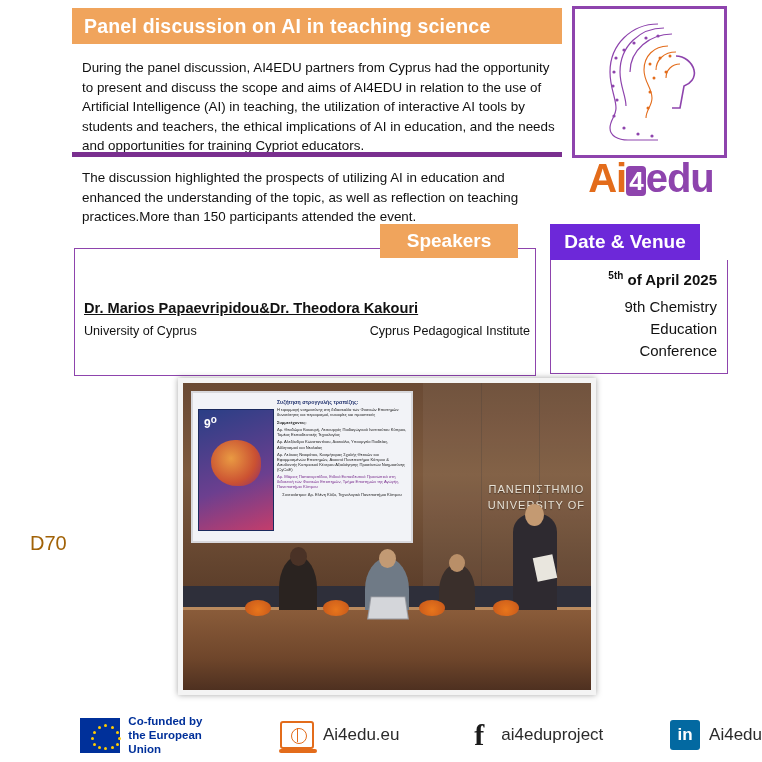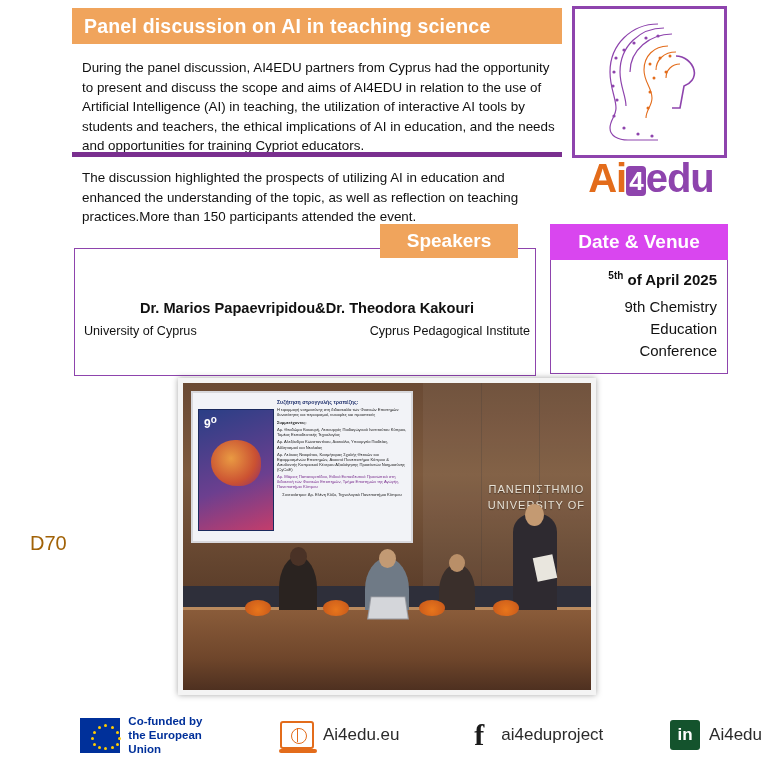--- a/index.html
+++ b/index.html
@@ -140,44 +140,45 @@
   }
   #speakers-names {
     position: absolute;
     left: 84px;
     top: 300px;
     width: 446px;
     font-size: 14.6px;
     font-weight: bold;
     color: #111111;
     display: flex;
-    justify-content: center;
+    justify-content: flex-start;
     align-items: baseline;
+    text-decoration: underline;
   }
   #speakers-affil {
     position: absolute;
     left: 84px;
     top: 324px;
     width: 446px;
     font-size: 12.6px;
     color: #111111;
     display: flex;
     justify-content: space-between;
     align-items: baseline;
   }
   .amp { font-weight: bold; }
 
   
   #venue-header {
     position: absolute;
     left: 550px;
     top: 224px;
-    width: 178px;
+    width: 150px;
     height: 36px;
-    background: #d946ef;
+    background: #6d28d9;
     display: flex;
     align-items: center;
     justify-content: center;
   }
   #venue-header .hdr-text {
     font-size: 19px;
     font-weight: bold;
     color: #ffffff;
   }
   #venue-box {
@@ -362,21 +363,21 @@
   }
   .foot-label {
     margin-left: 9px; font-size: 17px; color: #2b2b2b;
   }
   #fb-icon {
     width: 26px; height: 30px; color: #1b1b1b; font-size: 30px;
     font-weight: bold; font-family: "Liberation Serif", serif;
     line-height: 30px; text-align: center;
   }
   #li-icon {
-    width: 30px; height: 30px; background: #14532d; border-radius: 3px;
+    width: 30px; height: 30px; background: #0369a1; border-radius: 3px;
     color: #fff; font-size: 17px; font-weight: bold; display: flex;
     align-items: center; justify-content: center;
     font-family: "Liberation Sans", sans-serif;
   }
 </style>
 </head>
 <body>
 
 <div id="title-bar">
   <span class="title-text">Panel discussion on AI in teaching science</span>

